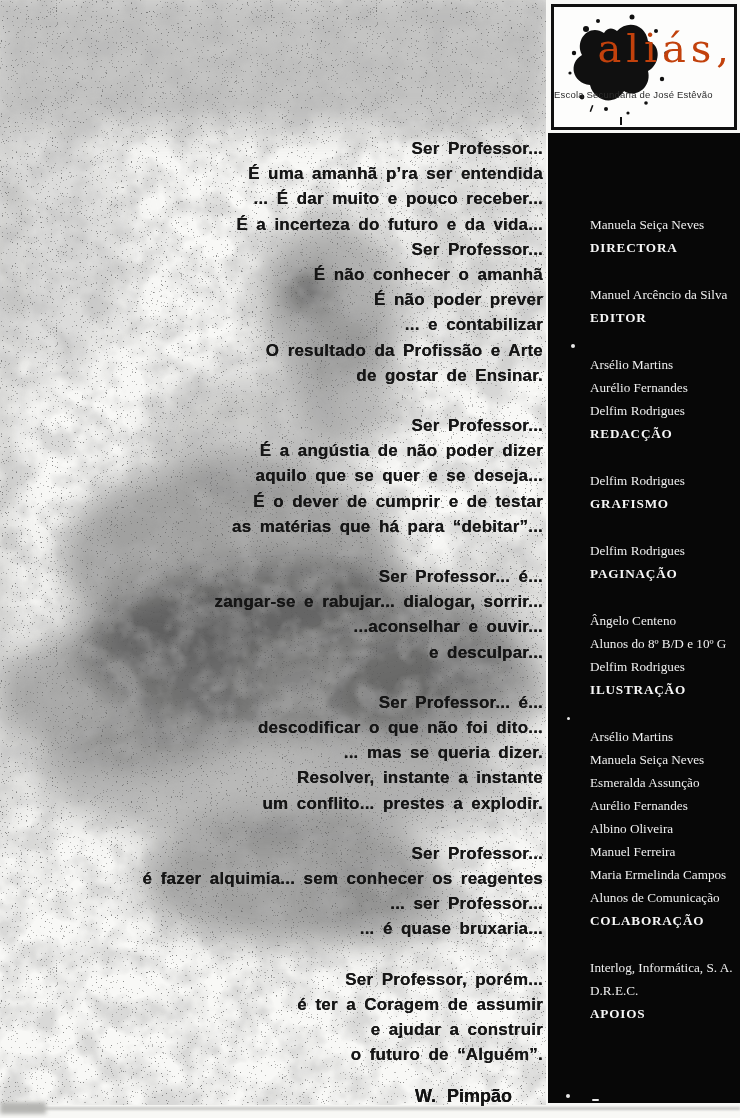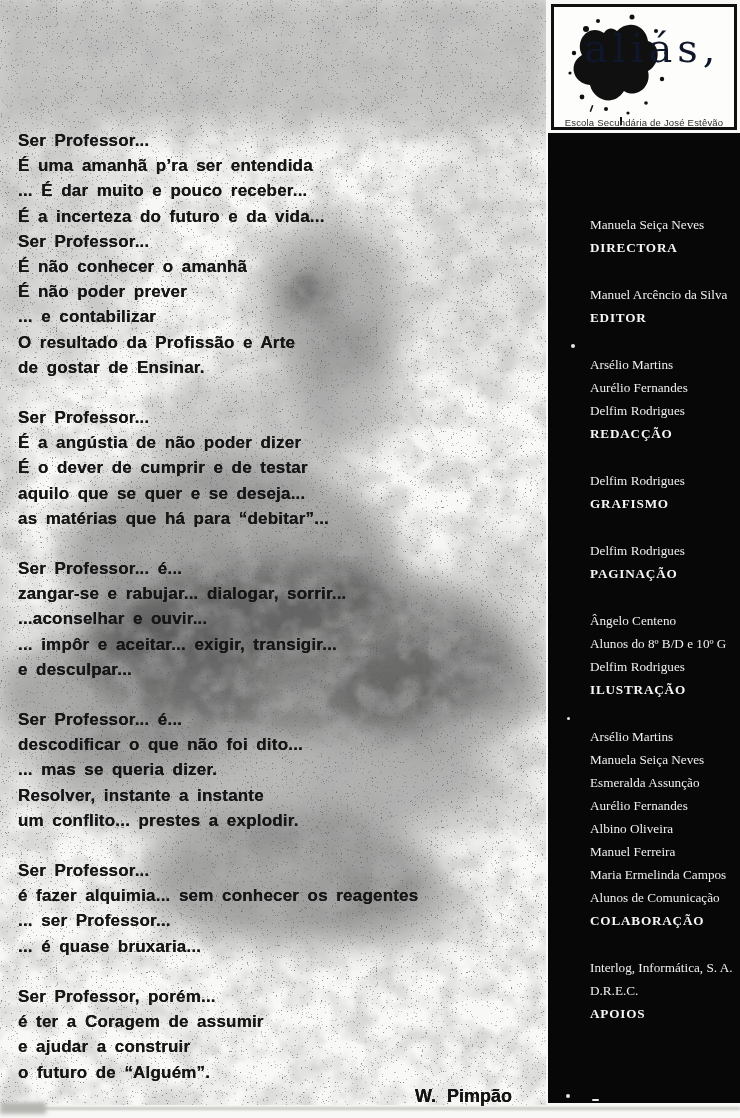--- a/index.html
+++ b/index.html
@@ -12,47 +12,49 @@
   .bg-art{position:absolute; left:0; top:0; z-index:0;}
   
   .page-title{
     position:absolute; left:12px; top:8px; z-index:2;
     font-size:30px; font-weight:700; color:#141414;
     letter-spacing:.5px; word-spacing:10px;
     text-shadow:0 0 .6px #000;
   }
   
   .poem{
-    position:absolute; left:18px; top:128px; width:525px; z-index:2;
+    position:absolute; left:18px; top:136px; width:525px; z-index:2;
     font-size:17px; font-weight:700; color:#161616;
     line-height:25.2px; letter-spacing:.2px; word-spacing:3.5px;
     text-shadow:0 0 .5px rgba(0,0,0,.85);
+    text-align:right;
   }
   .stanza + .stanza{margin-top:25px;}
   .signature{
     position:absolute; left:415px; top:1086px; z-index:2;
     font-size:18px; font-weight:700; color:#141414;
     word-spacing:6px; text-shadow:0 0 .5px #000;
   }
   
   .logo-box{
     position:absolute; left:551px; top:4px; width:186px; height:126px;
     box-sizing:border-box; background:#fdfdfc; border:3px solid #101010;
     z-index:3;
   }
   .logo-splat{position:absolute; left:8px; top:2px;}
   .logo-word{
     position:absolute; left:30px; top:18px; width:150px;
     font-family:"DejaVu Serif","Liberation Serif",serif;
-    font-size:40px; font-weight:400; color:#0f172a;
+    font-size:40px; font-weight:400; color:#c2410c;
     letter-spacing:5px;
+    text-align:right;
   }
   .logo-school{
     position:absolute; left:0; top:82px; width:100%;
-    text-align:center; font-size:9.5px; color:#2b2b2b; letter-spacing:.2px;margin-top:28px;
+    text-align:left; font-size:9.5px; color:#2b2b2b; letter-spacing:.2px;
   }
   
   .credits-panel{
     position:absolute; left:548px; top:133px; width:198px; height:970px;
     background:#070707; z-index:3; box-sizing:border-box;
     padding:80px 8px 0 42px;
   }
   .credit-group{margin-bottom:24px;}
   .credit-name{
     font-family:"Liberation Serif",serif; font-size:13.2px;
@@ -131,29 +133,28 @@
         <div class="poem-line">Ser Professor...</div>
         <div class="poem-line">É não conhecer o amanhã</div>
         <div class="poem-line">É não poder prever</div>
         <div class="poem-line">... e contabilizar</div>
         <div class="poem-line">O resultado da Profissão e Arte</div>
         <div class="poem-line">de gostar de Ensinar.</div>
       </div>
       <div class="stanza">
         <div class="poem-line">Ser Professor...</div>
         <div class="poem-line">É a angústia de não poder dizer</div>
+        <div class="poem-line">aquilo que se quer e se deseja...</div>
         <div class="poem-line">É o dever de cumprir e de testar</div>
-        <div class="poem-line">aquilo que se quer e se deseja...</div>
         <div class="poem-line">as matérias que há para “debitar”...</div>
       </div>
       <div class="stanza">
         <div class="poem-line">Ser Professor... é...</div>
         <div class="poem-line">zangar-se e rabujar... dialogar, sorrir...</div>
         <div class="poem-line">...aconselhar e ouvir...</div>
-        <div class="poem-line">... impôr e aceitar... exigir, transigir...</div>
         <div class="poem-line">e desculpar...</div>
       </div>
       <div class="stanza">
         <div class="poem-line">Ser Professor... é...</div>
         <div class="poem-line">descodificar o que não foi dito...</div>
         <div class="poem-line">... mas se queria dizer.</div>
         <div class="poem-line">Resolver, instante a instante</div>
         <div class="poem-line">um conflito... prestes a explodir.</div>
       </div>
       <div class="stanza">

